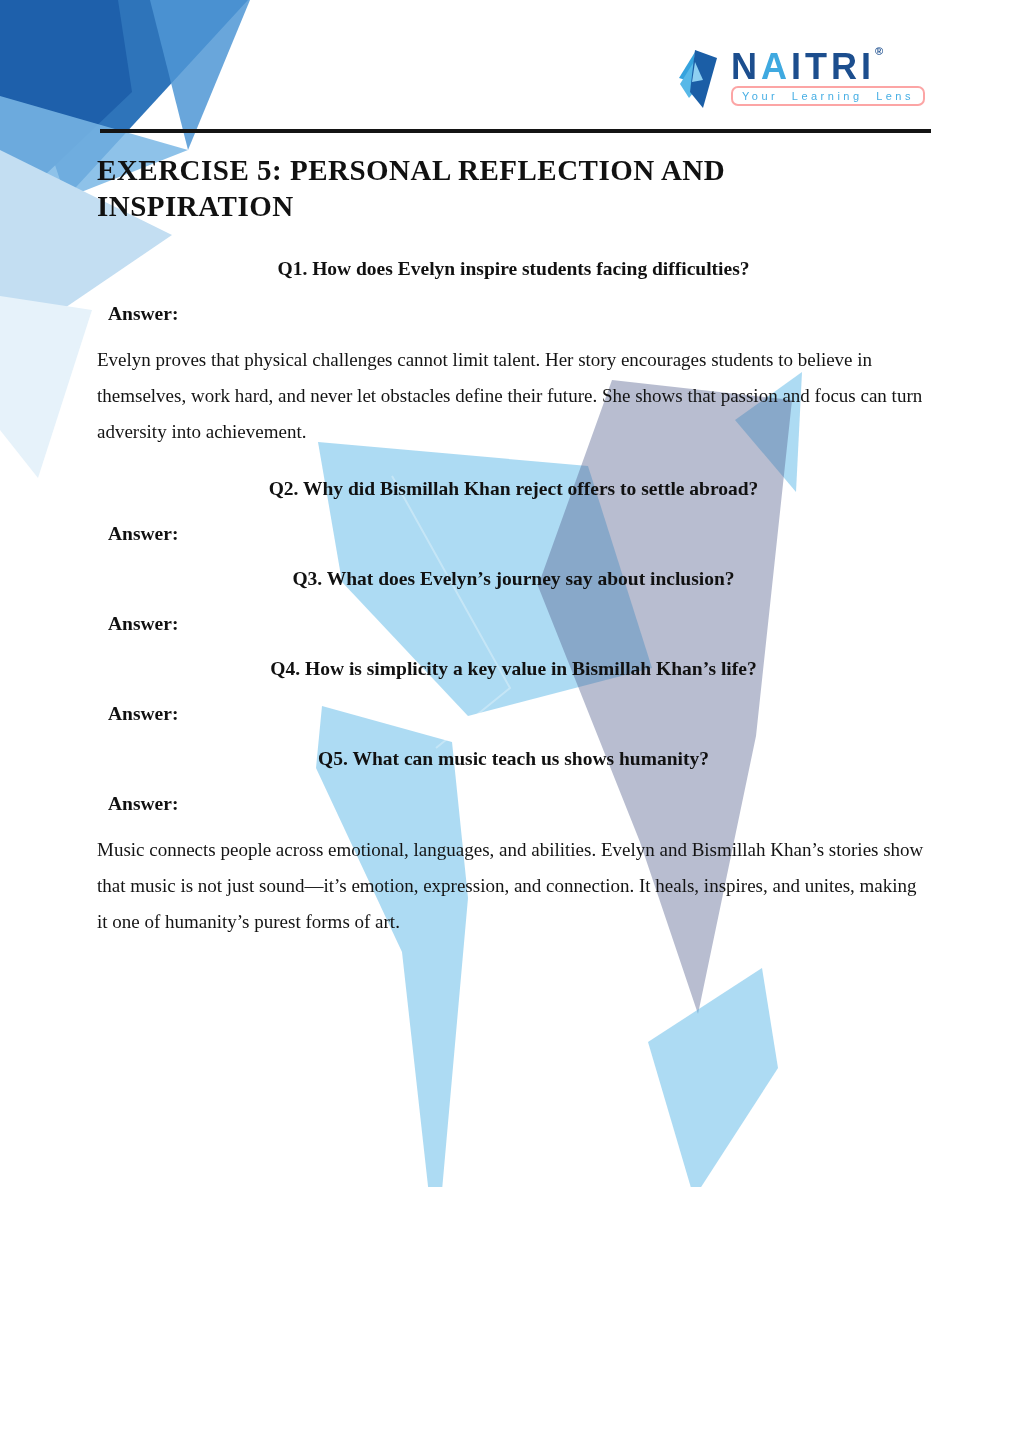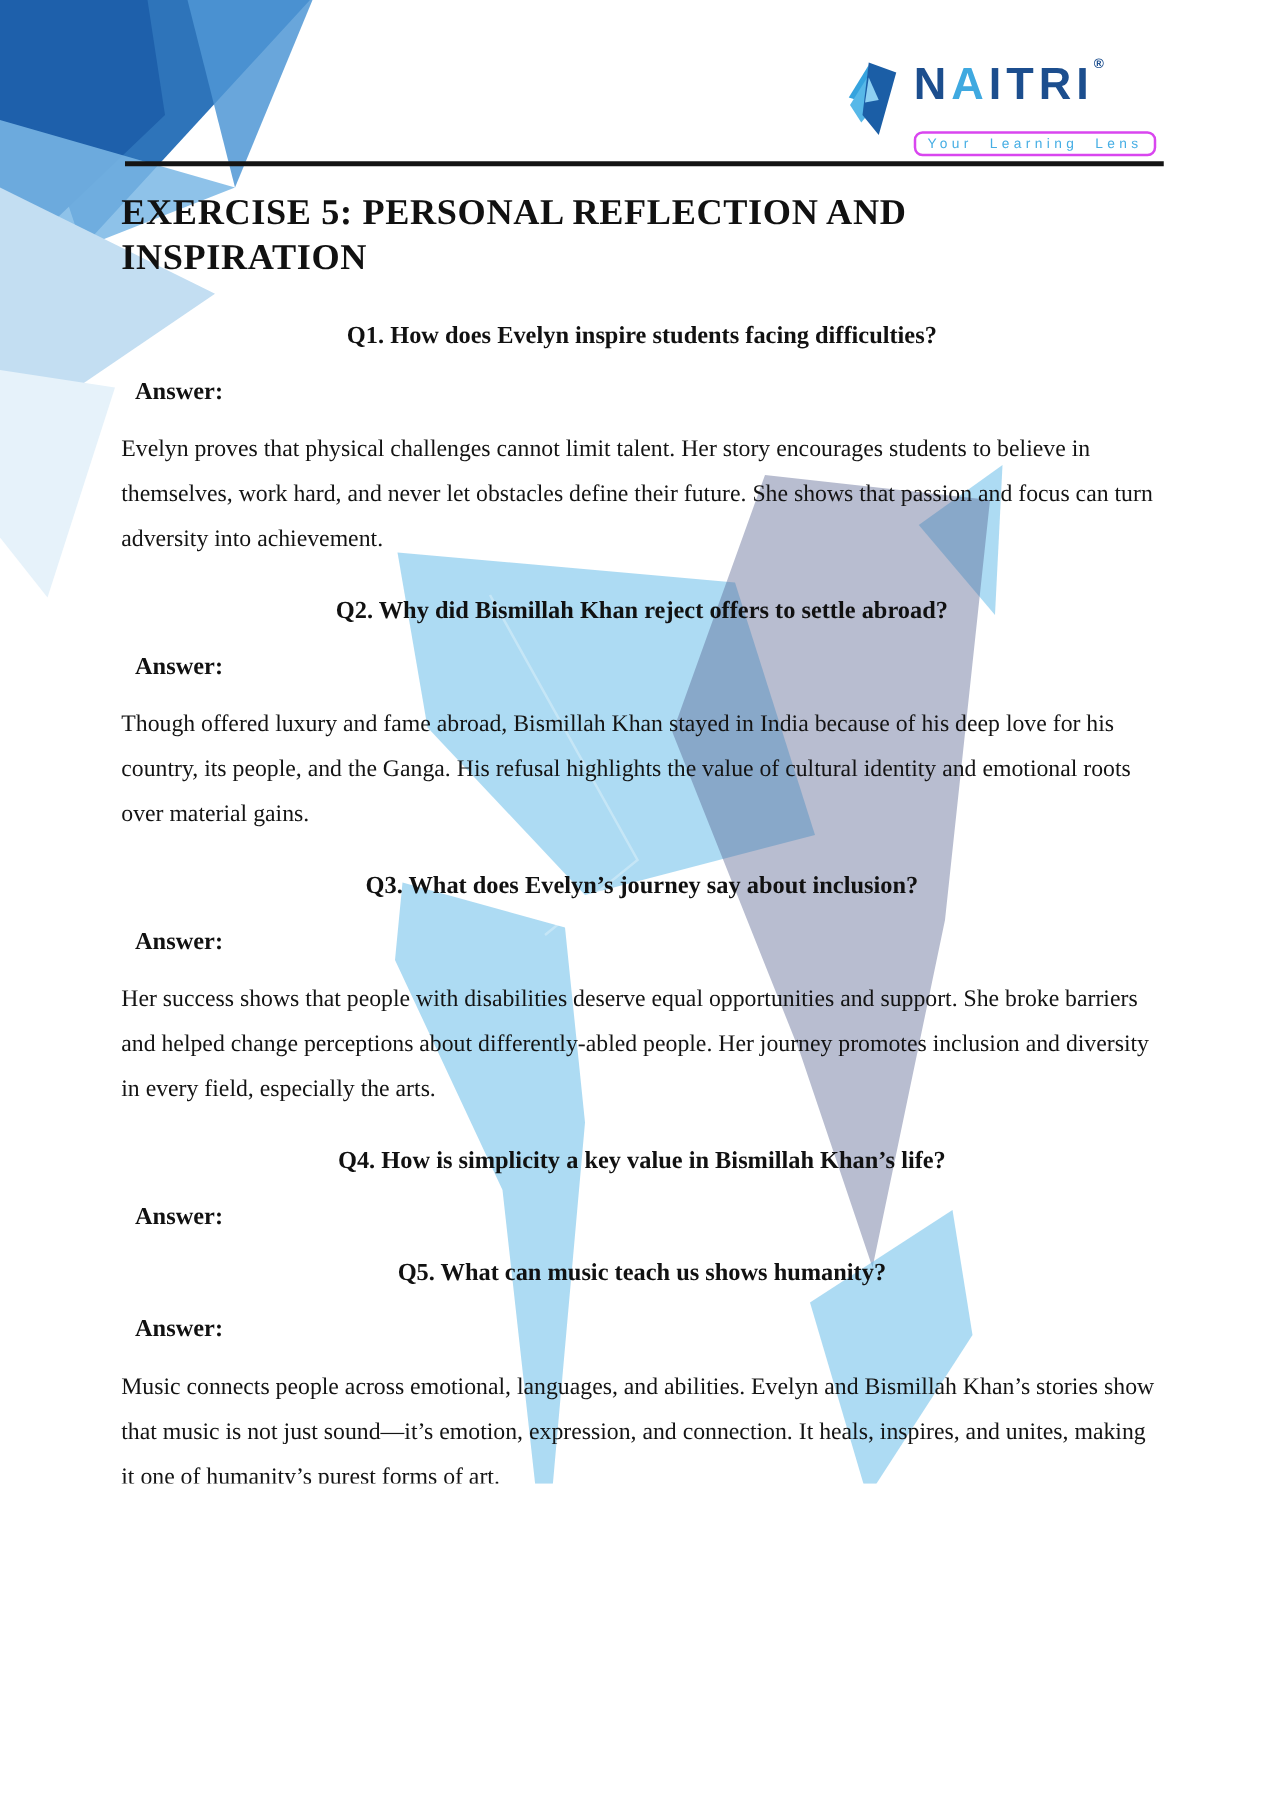--- a/index.html
+++ b/index.html
@@ -16,21 +16,21 @@
   }
   .logo-icon{width:46px;height:62px;margin-right:8px;flex:0 0 auto;}
   .logo-textcol{display:flex;flex-direction:column;align-items:flex-start;}
   .brand{
     font-size:36px;font-weight:bold;letter-spacing:4px;line-height:1.05;white-space:nowrap;
   }
   .lt-d{color:#1c4e8e;}
   .lt-l{color:#3fa9e0;}
   .reg{font-size:11px;vertical-align:top;color:#1c4e8e;letter-spacing:0;position:relative;top:-2px;}
   .tagline-box{
-    margin-top:19px;border:2px solid #d946ef;border-radius:7px;padding:2px 9px;
+    margin-top:0;border:2px solid #fca5a5;border-radius:7px;padding:2px 9px;
     font-size:11px;letter-spacing:3.5px;word-spacing:7px;color:#46aee4;white-space:nowrap;
   }
   
   .rule{position:absolute;top:129px;left:100px;width:831px;height:4px;background:#141414;z-index:2;}
   
   .content{position:absolute;left:97px;top:152px;width:833px;z-index:1;}
   h1.doc-title{
     font-size:29px;line-height:36px;font-weight:bold;margin:0 0 28px 0;color:#111;
     max-width:790px;letter-spacing:.5px;
   }
@@ -90,27 +90,25 @@
 
     <section class="qa">
       <h2>Q1. How does Evelyn inspire students facing difficulties?</h2>
       <p class="ans-label">Answer:</p>
       <p class="body-text">Evelyn proves that physical challenges cannot limit talent. Her story encourages students to believe in themselves, work hard, and never let obstacles define their future. She shows that passion and focus can turn adversity into achievement.</p>
     </section>
 
     <section class="qa">
       <h2>Q2. Why did Bismillah Khan reject offers to settle abroad?</h2>
       <p class="ans-label">Answer:</p>
-      <p class="body-text">Though offered luxury and fame abroad, Bismillah Khan stayed in India because of his deep love for his country, its people, and the Ganga. His refusal highlights the value of cultural identity and emotional roots over material gains.</p>
     </section>
 
     <section class="qa">
       <h2>Q3. What does Evelyn’s journey say about inclusion?</h2>
       <p class="ans-label">Answer:</p>
-      <p class="body-text">Her success shows that people with disabilities deserve equal opportunities and support. She broke barriers and helped change perceptions about differently-abled people. Her journey promotes inclusion and diversity in every field, especially the arts.</p>
     </section>
 
     <section class="qa">
       <h2>Q4. How is simplicity a key value in Bismillah Khan’s life?</h2>
       <p class="ans-label">Answer:</p>
     </section>
 
     <section class="qa">
       <h2>Q5. What can music teach us shows humanity?</h2>
       <p class="ans-label">Answer:</p>

